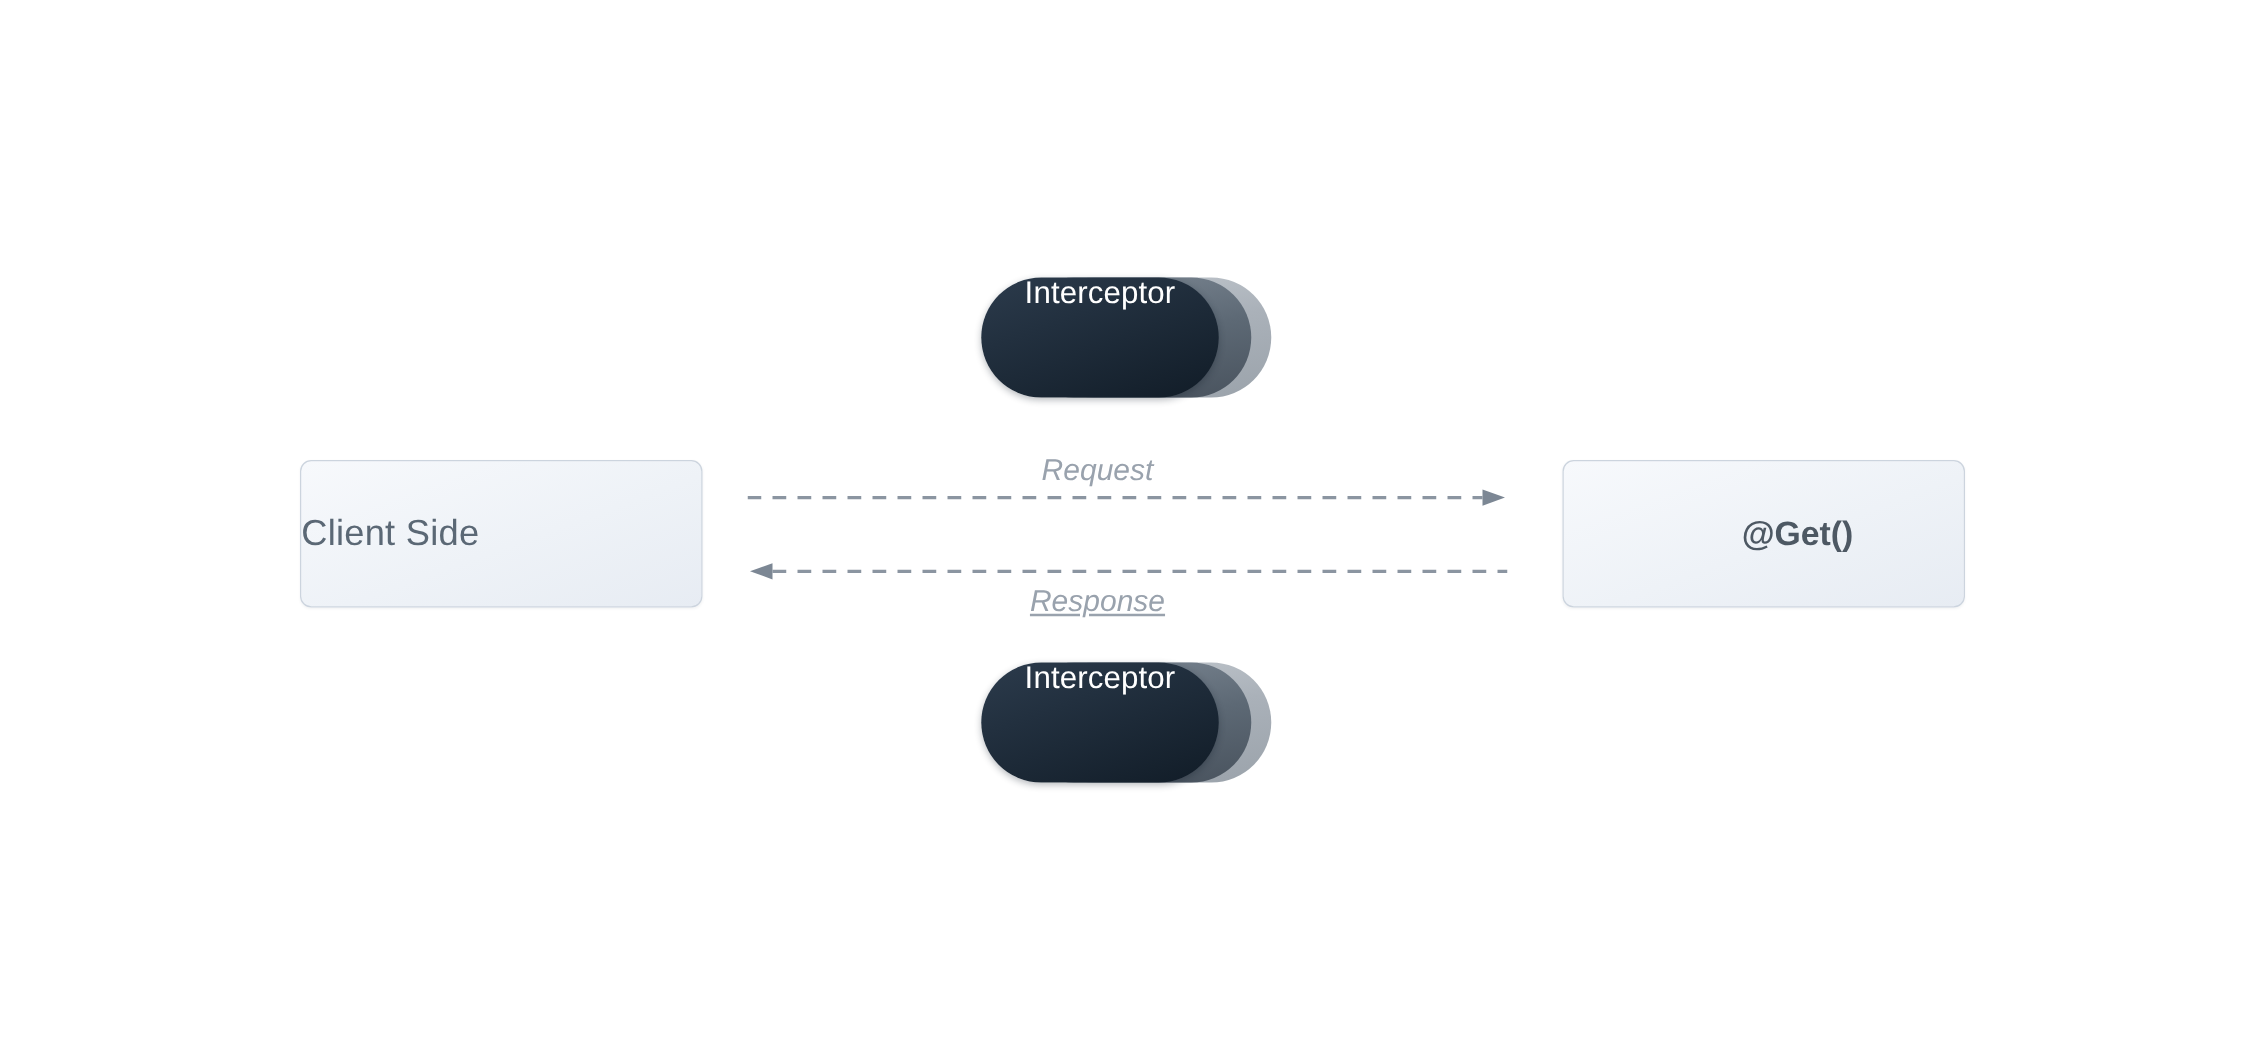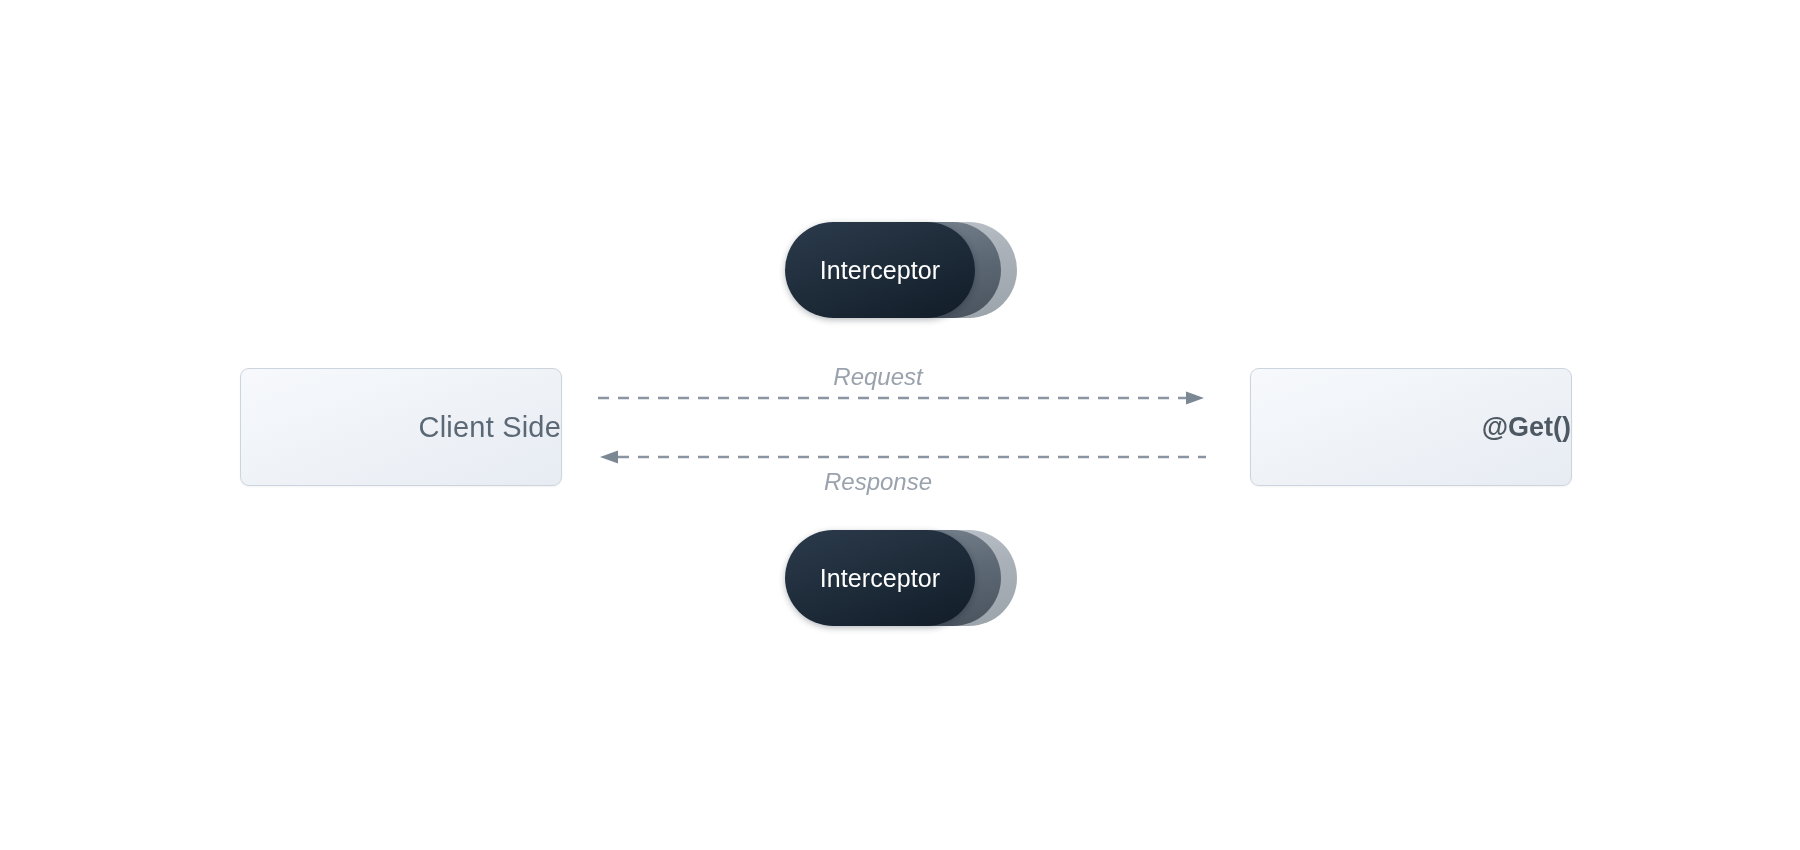--- a/index.html
+++ b/index.html
@@ -44,21 +44,21 @@
   .layer-mid {
     left: 26px;
     background: linear-gradient(170deg, #7d8894 0%, #5d6975 50%, #49535e 100%);
   }
   
   .layer-front {
     left: 0px;
     background: linear-gradient(160deg, #2c3b4c 0%, #22303f 35%, #111c27 100%);
     box-shadow: 0 2px 6px rgba(17, 28, 39, 0.30);
     display: flex;
-    align-items: center;
+    align-items: flex-start;
     justify-content: center;
   }
   .interceptor-label {
     color: #ffffff;
     font-size: 25px;
     font-weight: 400;
     letter-spacing: 0.1px;
     line-height: 1;
     user-select: none;
   }
@@ -72,36 +72,36 @@
     box-shadow: 0 1px 2px rgba(70, 85, 105, 0.07);
     display: flex;
     align-items: center;
   }
 
   #client-side-box {
     left: 240px;
     top: 368px;
     width: 322px;
     height: 118px;
-    justify-content: flex-end;
+    justify-content: flex-start;
   }
   .client-label {
     color: #5b6875;
     font-size: 29px;
     font-weight: 400;
     letter-spacing: 0.2px;
     line-height: 1;
   }
 
   #route-handler-box {
     left: 1250px;
     top: 368px;
     width: 322px;
     height: 118px;
-    justify-content: flex-end;
+    justify-content: center;
     padding-left: 54px;
   }
   .route-lines {
     display: flex;
     flex-direction: column;
     gap: 4px;
   }
   .route-line {
     color: #4d5863;
     font-size: 27px;
@@ -128,21 +128,21 @@
     left: 574px;
     text-align: center;
     color: #99a2ad;
     font-size: 24px;
     font-style: italic;
     font-weight: 400;
     line-height: 1;
     white-space: nowrap;
   }
   #label-request  { top: 365px; }
-  #label-response { top: 470px; }
+  #label-response { top: 470px; text-decoration: underline; }
 </style>
 </head>
 <body>
 
 <div id="canvas">
 
   <div class="interceptor" id="interceptor-top">
     <div class="layer layer-back"></div>
     <div class="layer layer-mid"></div>
     <div class="layer layer-front">

